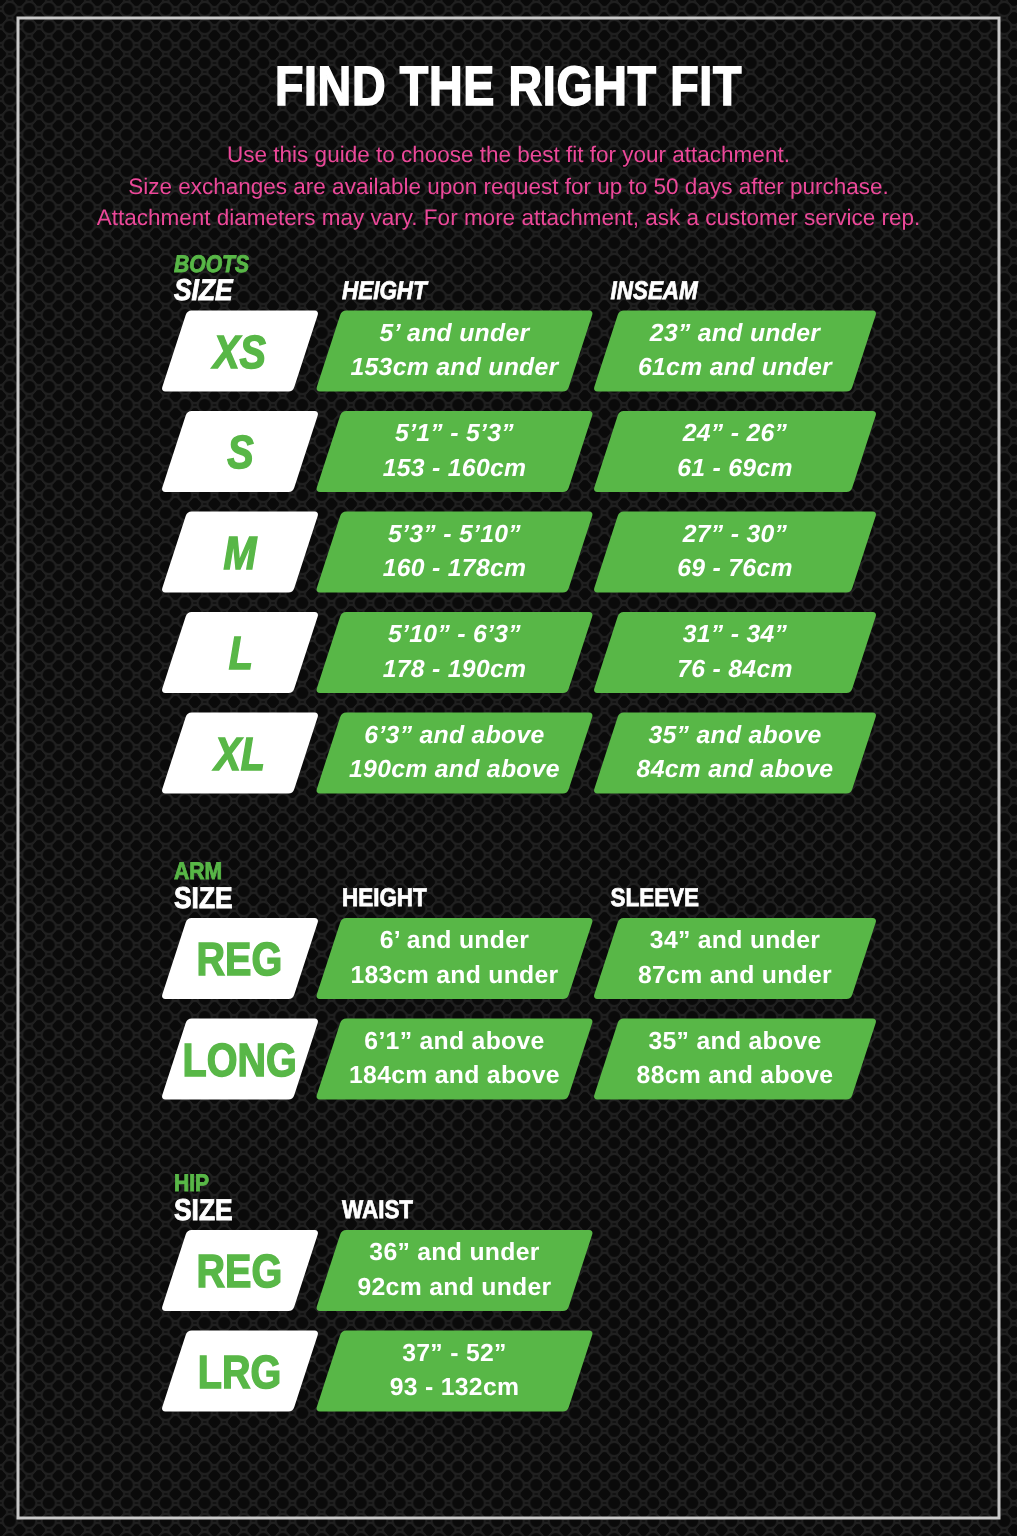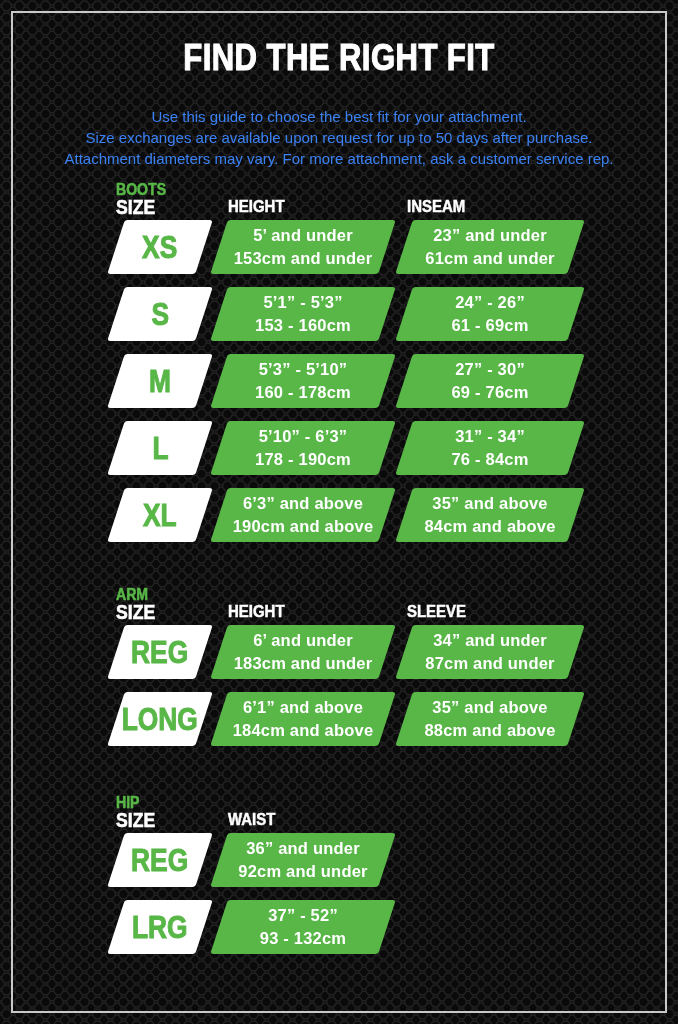--- a/index.html
+++ b/index.html
@@ -16,23 +16,23 @@
   .frame{
     position:absolute;inset:11px;border:2px solid var(--frame,#c9c9c9);
     pointer-events:none;z-index:5;
   }
   .title{
     margin:38px 0 0;color:#fff;text-align:center;
     font-size:37px;line-height:40px;font-weight:bold;
     transform:scaleX(0.84);-webkit-text-stroke:1.1px #fff;
     letter-spacing:0.5px;white-space:nowrap;
   }
-  .subtitle{margin-top:28px;text-align:center;color:#3b82f6;font-size:15px;line-height:21px;}
+  .subtitle{margin-top:15px;text-align:center;color:#ec4899;font-size:15px;line-height:21px;}
   .section{margin-left:116px;position:relative;}
-  #sec-boots{margin-top:13px;}
+  #sec-boots{margin-top:13px;font-style:italic;}
   #sec-arm{margin-top:45px;}
   #sec-hip{margin-top:49px;}
   .sec-head{position:relative;margin-bottom:3px;height:35px;}
   .sec-name{
     display:block;color:var(--green,#58B747);font-size:16px;line-height:16px;font-weight:bold;
     transform:scaleX(0.88);transform-origin:left;-webkit-text-stroke:0.6px currentColor;white-space:nowrap;
   }
   .sec-size{
     display:block;color:#fff;font-size:20px;line-height:19px;font-weight:bold;
     transform:scaleX(0.88);transform-origin:left;-webkit-text-stroke:0.6px #fff;white-space:nowrap;

